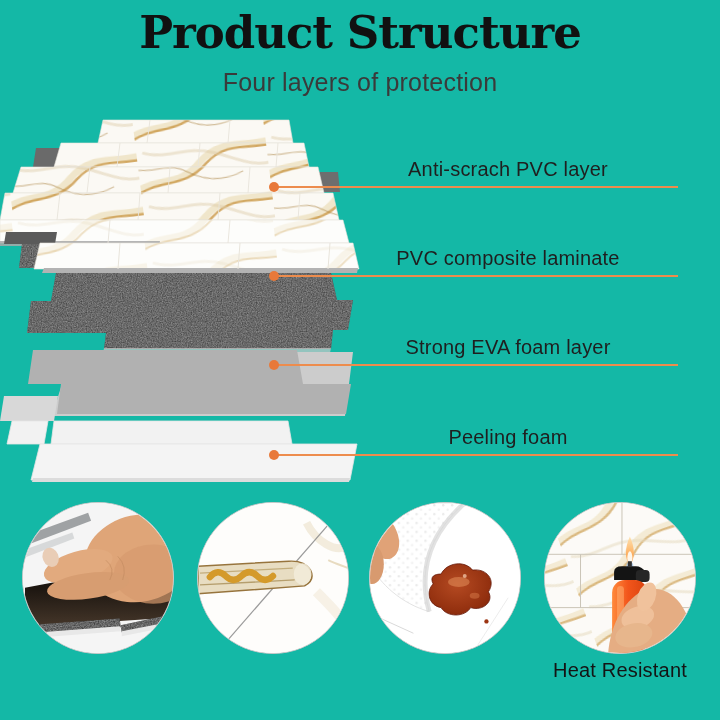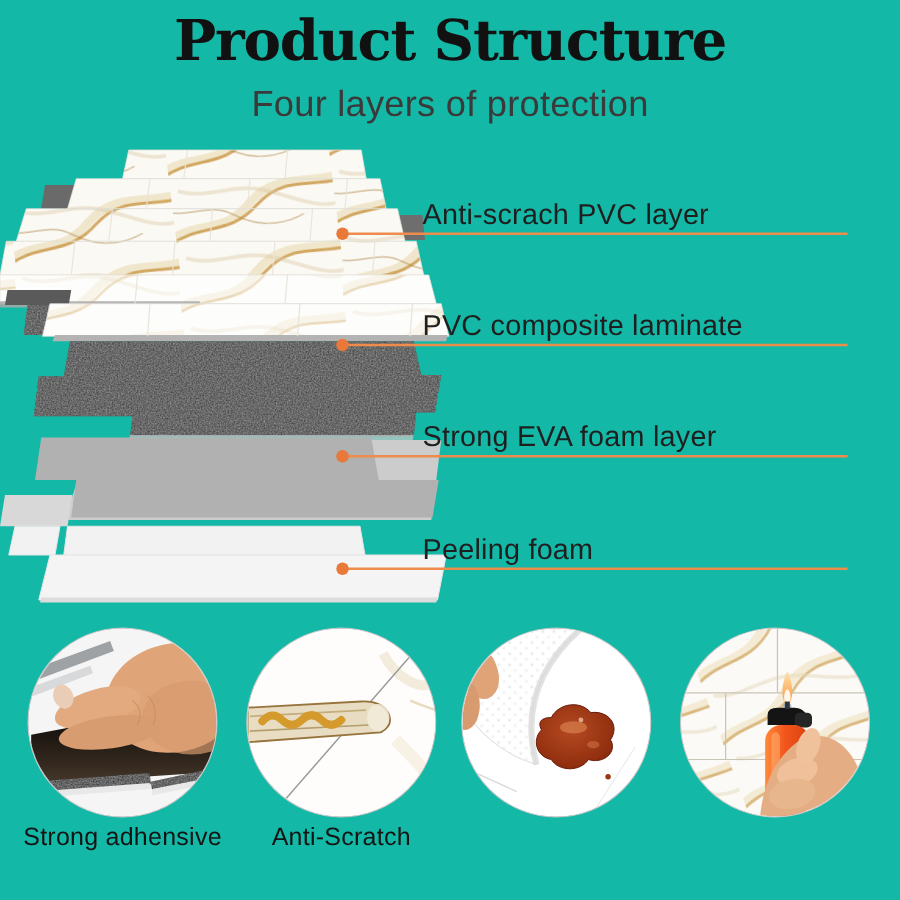--- a/index.html
+++ b/index.html
@@ -8,27 +8,27 @@
     font-family:"Liberation Sans","DejaVu Sans",sans-serif;
   }
   .title{
     position:absolute;top:6px;left:0;width:720px;text-align:center;
     font-family:"DejaVu Serif","Liberation Serif",serif;
     font-size:45px;font-weight:700;letter-spacing:-1px;color:var(--title-text,#111);
     margin:0;
   }
   .subtitle{
     position:absolute;top:68px;left:0;width:720px;text-align:center;
-    font-size:29px;color:#3a3a3a;letter-spacing:0.2px;
+    font-size:25px;color:#3a3a3a;letter-spacing:0.2px;
   }
   .diagram-svg{position:absolute;left:0;top:110px;width:360px;height:380px;}
   .callout{position:absolute;left:0;top:0;width:720px;height:0;}
   .callout-label{
-    position:absolute;right:42px;width:340px;text-align:left;
-    font-size:23px;color:var(--body-text,#1f1f1f);letter-spacing:0.2px;
+    position:absolute;right:42px;width:340px;text-align:center;
+    font-size:20px;color:var(--body-text,#1f1f1f);letter-spacing:0.2px;
   }
   .callout-line{
     position:absolute;left:273px;width:405px;height:2px;
     background:var(--accent,#ED8C4D);
   }
   .callout-dot{
     position:absolute;left:-4px;top:-4px;width:10px;height:10px;border-radius:50%;
     background:var(--accent-dot,#E8793A);
   }
   .feature{
@@ -278,16 +278,15 @@
       </g>
       <g>
         <path d="M100,88 C124,82 148,98 152,152 L64,152 C66,128 76,102 100,88 Z" fill="#e5ad83"></path>
         <ellipse cx="94" cy="116" rx="17" ry="11" fill="#efc09a" transform="rotate(-18 94 116)"></ellipse>
         <ellipse cx="90" cy="134" rx="19" ry="12" fill="#e7b68c" transform="rotate(-12 90 134)"></ellipse>
         <ellipse cx="103" cy="95" rx="9" ry="15" fill="#f0c29c" transform="rotate(20 103 95)"></ellipse>
       </g>
     </svg>
   </div>
 
-  <div class="feature-caption c0">Strong adhensive</div>
-  <div class="feature-caption c1">Anti-Scratch</div>
+  <div class="feature-caption c3">Heat Resistant</div>
 
 </div>
 
 </body></html>

